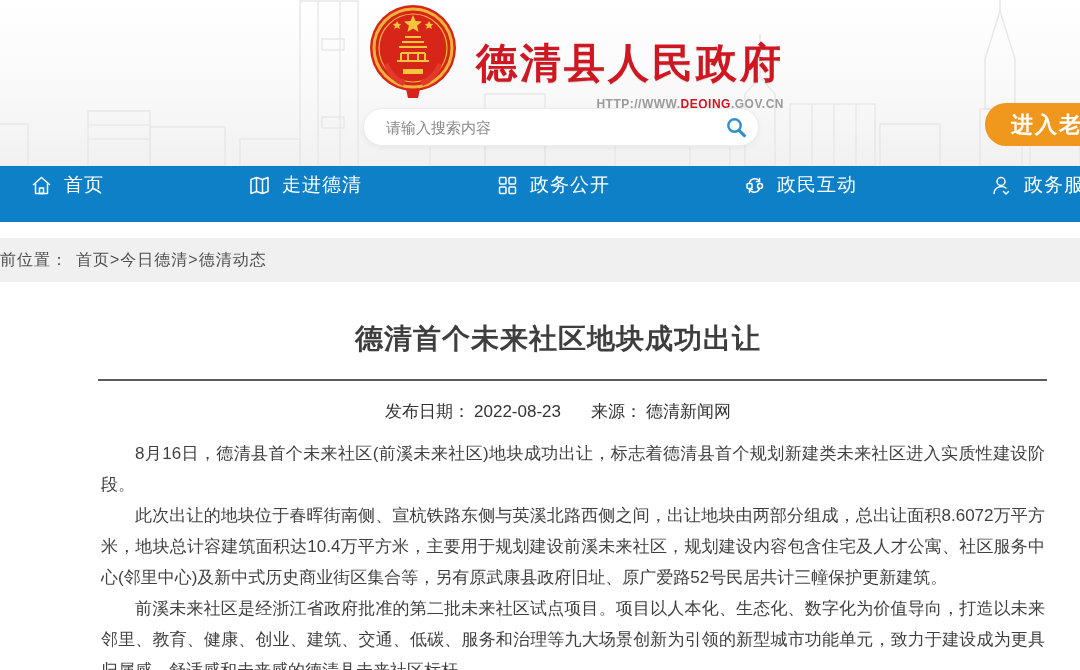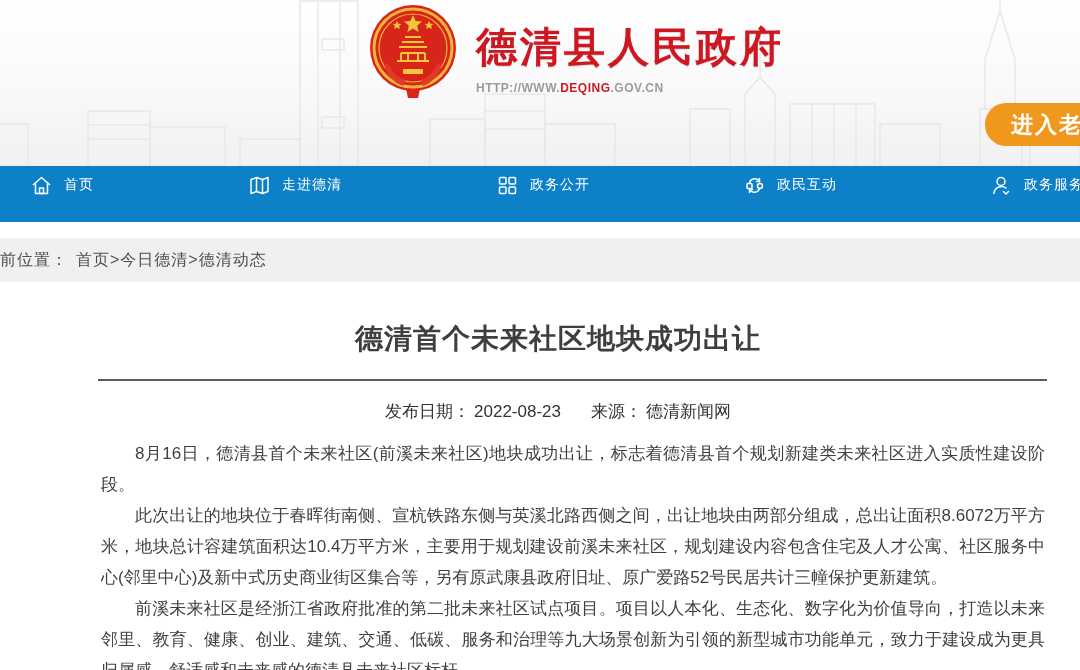--- a/index.html
+++ b/index.html
@@ -4,21 +4,21 @@
 <style>
   * { margin:0; padding:0; box-sizing:border-box; }
   html,body { width:1080px; height:670px; overflow:hidden; background:#fff;
               font-family:"Liberation Sans", sans-serif; }
 
   
   .header { position:relative; width:1080px; height:166px;
             background:linear-gradient(180deg,#ffffff 0%,#f9f9f9 55%,#f1f1f1 100%); }
   .skyline { position:absolute; left:0; bottom:0; width:1080px; height:167px; pointer-events:none; }
   .emblem { position:absolute; left:368px; top:3px; width:90px; height:97px; }
-  .brand { position:absolute; left:476px; top:20px; }
+  .brand { position:absolute; left:476px; top:36px;text-align:right; }
   .site-title { font-size:41px; font-weight:bold; color:#cf1722; letter-spacing:3px;
                 text-shadow:0 1px 1px rgba(0,0,0,.15); white-space:nowrap; }
   .site-url { margin-top:6px; font-size:12px; font-weight:bold; color:#9b9b9b; letter-spacing:.5px; }
   .site-url .hl { color:#cf1722; }
 
   .search-wrap { position:absolute; left:363px; top:108px; width:396px; height:38px;
                  background:#fff; border:1px solid #ececec; border-radius:19px;
                  box-shadow:0 2px 6px rgba(0,0,0,.05); display:flex; align-items:center; }
   .search-input { flex:1; border:none; outline:none; background:transparent;
                   padding:0 10px 0 22px; font-size:15px; color:#333;
@@ -28,21 +28,21 @@
                 display:flex; align-items:center; justify-content:center; }
 
   .elder-btn { position:absolute; left:985px; top:103px; height:43px; padding:0 26px;
                background:#f0981d; border:none; border-radius:21px; color:#fff;
                font-size:22px; font-weight:bold; letter-spacing:2px; white-space:nowrap;
                cursor:pointer; font-family:"Liberation Sans", sans-serif; }
 
   
   .nav { position:relative; width:1080px; height:56px; background:#0d80c8; }
   .nav-item { position:absolute; top:0; height:38px; display:flex; align-items:center;
-              gap:11px; color:#fff; font-size:14px; letter-spacing:1px; cursor:pointer;
+              gap:11px; color:#fff; font-size:19px; letter-spacing:1px; cursor:pointer;
               white-space:nowrap; }
   .nav-item svg { display:block; }
 
   
   .crumb-gap { height:16px; background:#fff; }
   .crumb { width:1080px; height:44px; background:#f0f0f0; display:flex; align-items:center;
            font-size:16px; color:#4d4d4d; }
   .crumb .lbl { margin-left:-17px; letter-spacing:1px; }
   .crumb .path { margin-left:8px; letter-spacing:1px; }
 
@@ -113,20 +113,29 @@
     <path d="M20 60 q6 14 18 18 l-3 5 q-14-5 -19-21 Z" fill="#e3392a"></path>
     <path d="M70 60 q-6 14 -18 18 l3 5 q14-5 19-21 Z" fill="#e3392a"></path>
     <path d="M38 86 h14 l-2 9 h-10 Z" fill="#d8251a"></path>
   </svg>
 
   <div class="brand">
     <div class="site-title">德清县人民政府</div>
     <div class="site-url"><span>HTTP://WWW.</span><span class="hl">DEQING</span><span>.GOV.CN</span></div>
   </div>
 
+  <div class="search-wrap">
+    <input class="search-input" type="text" placeholder="请输入搜索内容" style="">
+    <button class="search-btn">
+      <svg width="22" height="22" viewBox="0 0 22 22" fill="none" stroke="#2e8fcb" stroke-width="2.4" stroke-linecap="round">
+        <circle cx="9.5" cy="9.5" r="6.2"></circle>
+        <line x1="14.2" y1="14.6" x2="19.4" y2="19.6" stroke-width="3.2"></line>
+      </svg>
+    </button>
+  </div>
 
   <button class="elder-btn">进入老年版</button>
 </div>
 
 <div class="nav">
 
   <div class="nav-item" style="left:30px">
     <svg width="23" height="23" viewBox="0 0 23 23" fill="none" stroke="#fff" stroke-width="1.5" stroke-linejoin="round">
       <path d="M3 11 L11.5 3.5 L20 11"></path>
       <path d="M5.5 9.5 V19.5 H17.5 V9.5"></path>

